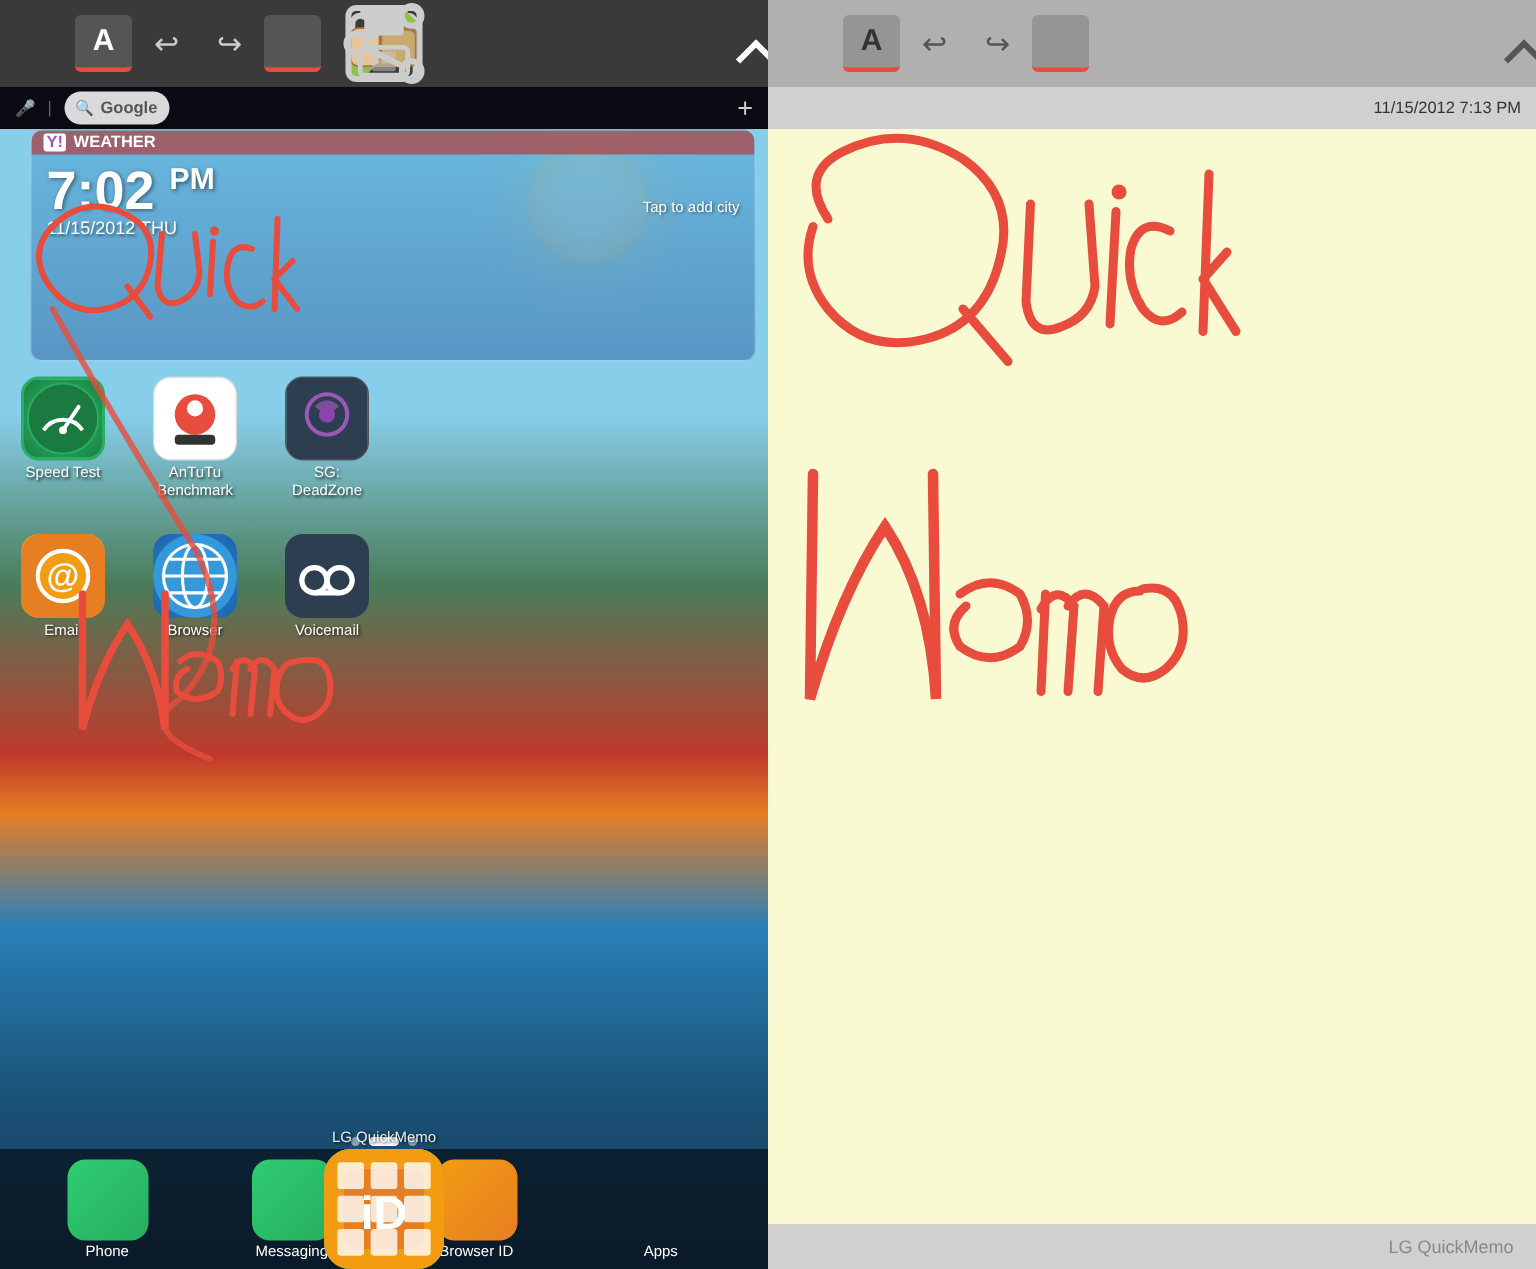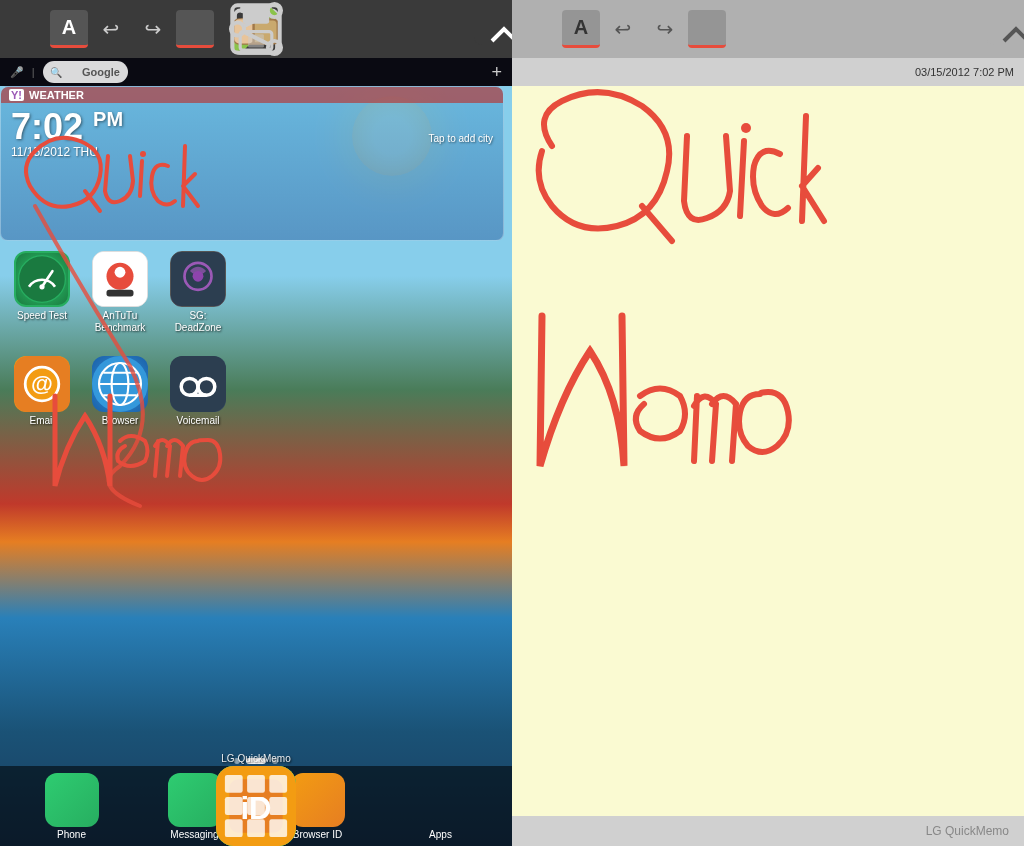--- a/index.html
+++ b/index.html
@@ -101,21 +101,21 @@
       height: 80px;
       background: radial-gradient(circle, #fff9c4 30%, #ffe082 60%, #ffa726 100%);
       border-radius: 50%;
       box-shadow: 0 0 30px 15px rgba(255, 230, 100, 0.5);
     }
 
     
     .weather-widget {
       position: absolute;
       top: 0;
-      left: 0;
+      left: 20px;
       right: 8px;
       height: 155px;
       background: linear-gradient(180deg, rgba(100, 180, 220, 0.85) 0%, rgba(80, 140, 190, 0.85) 100%);
       border-radius: 8px;
       overflow: hidden;
       border: 1px solid rgba(255,255,255,0.3);
     }
 
     .weather-header {
       background: rgba(180, 60, 60, 0.7);
@@ -169,21 +169,21 @@
       color: white;
       font-size: 11px;
       text-align: left;
       text-shadow: 1px 1px 2px rgba(0,0,0,0.5);
     }
 
     
     .app-row {
       position: absolute;
       display: flex;
-      gap: 10px;
+      gap: 20px;
       align-items: flex-start;
     }
 
     .app-icon-container {
       display: flex;
       flex-direction: column;
       align-items: center;
       width: 68px;
       cursor: pointer;
     }
@@ -474,21 +474,21 @@
           </svg>
       </div>
     </div>
   </div>
 
   <div class="status-bar-left">
     <span>🎤</span>
     <span style="color:#666;">|</span>
     <div class="search-bar">
       <span style="font-size:10px;">🔍</span>
-      <span style="color:#555;font-weight:bold;font-size:11px;margin-left:15px;">Google</span>
+      <span style="color:#555;font-weight:bold;font-size:11px;">Google</span>
     </div>
     <span style="margin-left:auto; font-size:18px; color:#ccc;">+</span>
   </div>
 
   <div class="home-background">
     <div class="sky-circle"></div>
 
     <div class="weather-widget">
       <div class="weather-header">
         <span class="yahoo-logo">
@@ -716,21 +716,21 @@
     <div style="position:relative; margin-left:auto;">
       <div class="toolbar-nav-container" style="background:#b0b0b0;">
         <svg width="16" height="10" viewBox="0 0 16 10">
             <polyline points="2,8 8,2 14,8" fill="none" stroke="#555" stroke-width="2"></polyline>
           </svg>
       </div>
     </div>
   </div>
 
   <div class="status-bar-right">
-    <span>03/15/2012 7:02 PM</span>
+    <span>11/15/2012 7:13 PM</span>
   </div>
 
   <div class="memo-area">
 
     <svg viewBox="0 0 512 730" style="width:100%;height:100%;">
 
       <path d="M40,60 Q20,30 50,15 Q90,-5 130,20 Q165,45 155,85 Q145,130 105,140 Q65,150 40,120 Q20,95 30,65 M130,120 L160,155" fill="none" stroke="#e74c3c" stroke-width="6" stroke-linecap="round"></path>
 
       <path d="M175,50 L172,115 Q175,140 195,132 Q215,125 218,105 L214,50" fill="none" stroke="#e74c3c" stroke-width="6" stroke-linecap="round"></path>
 

